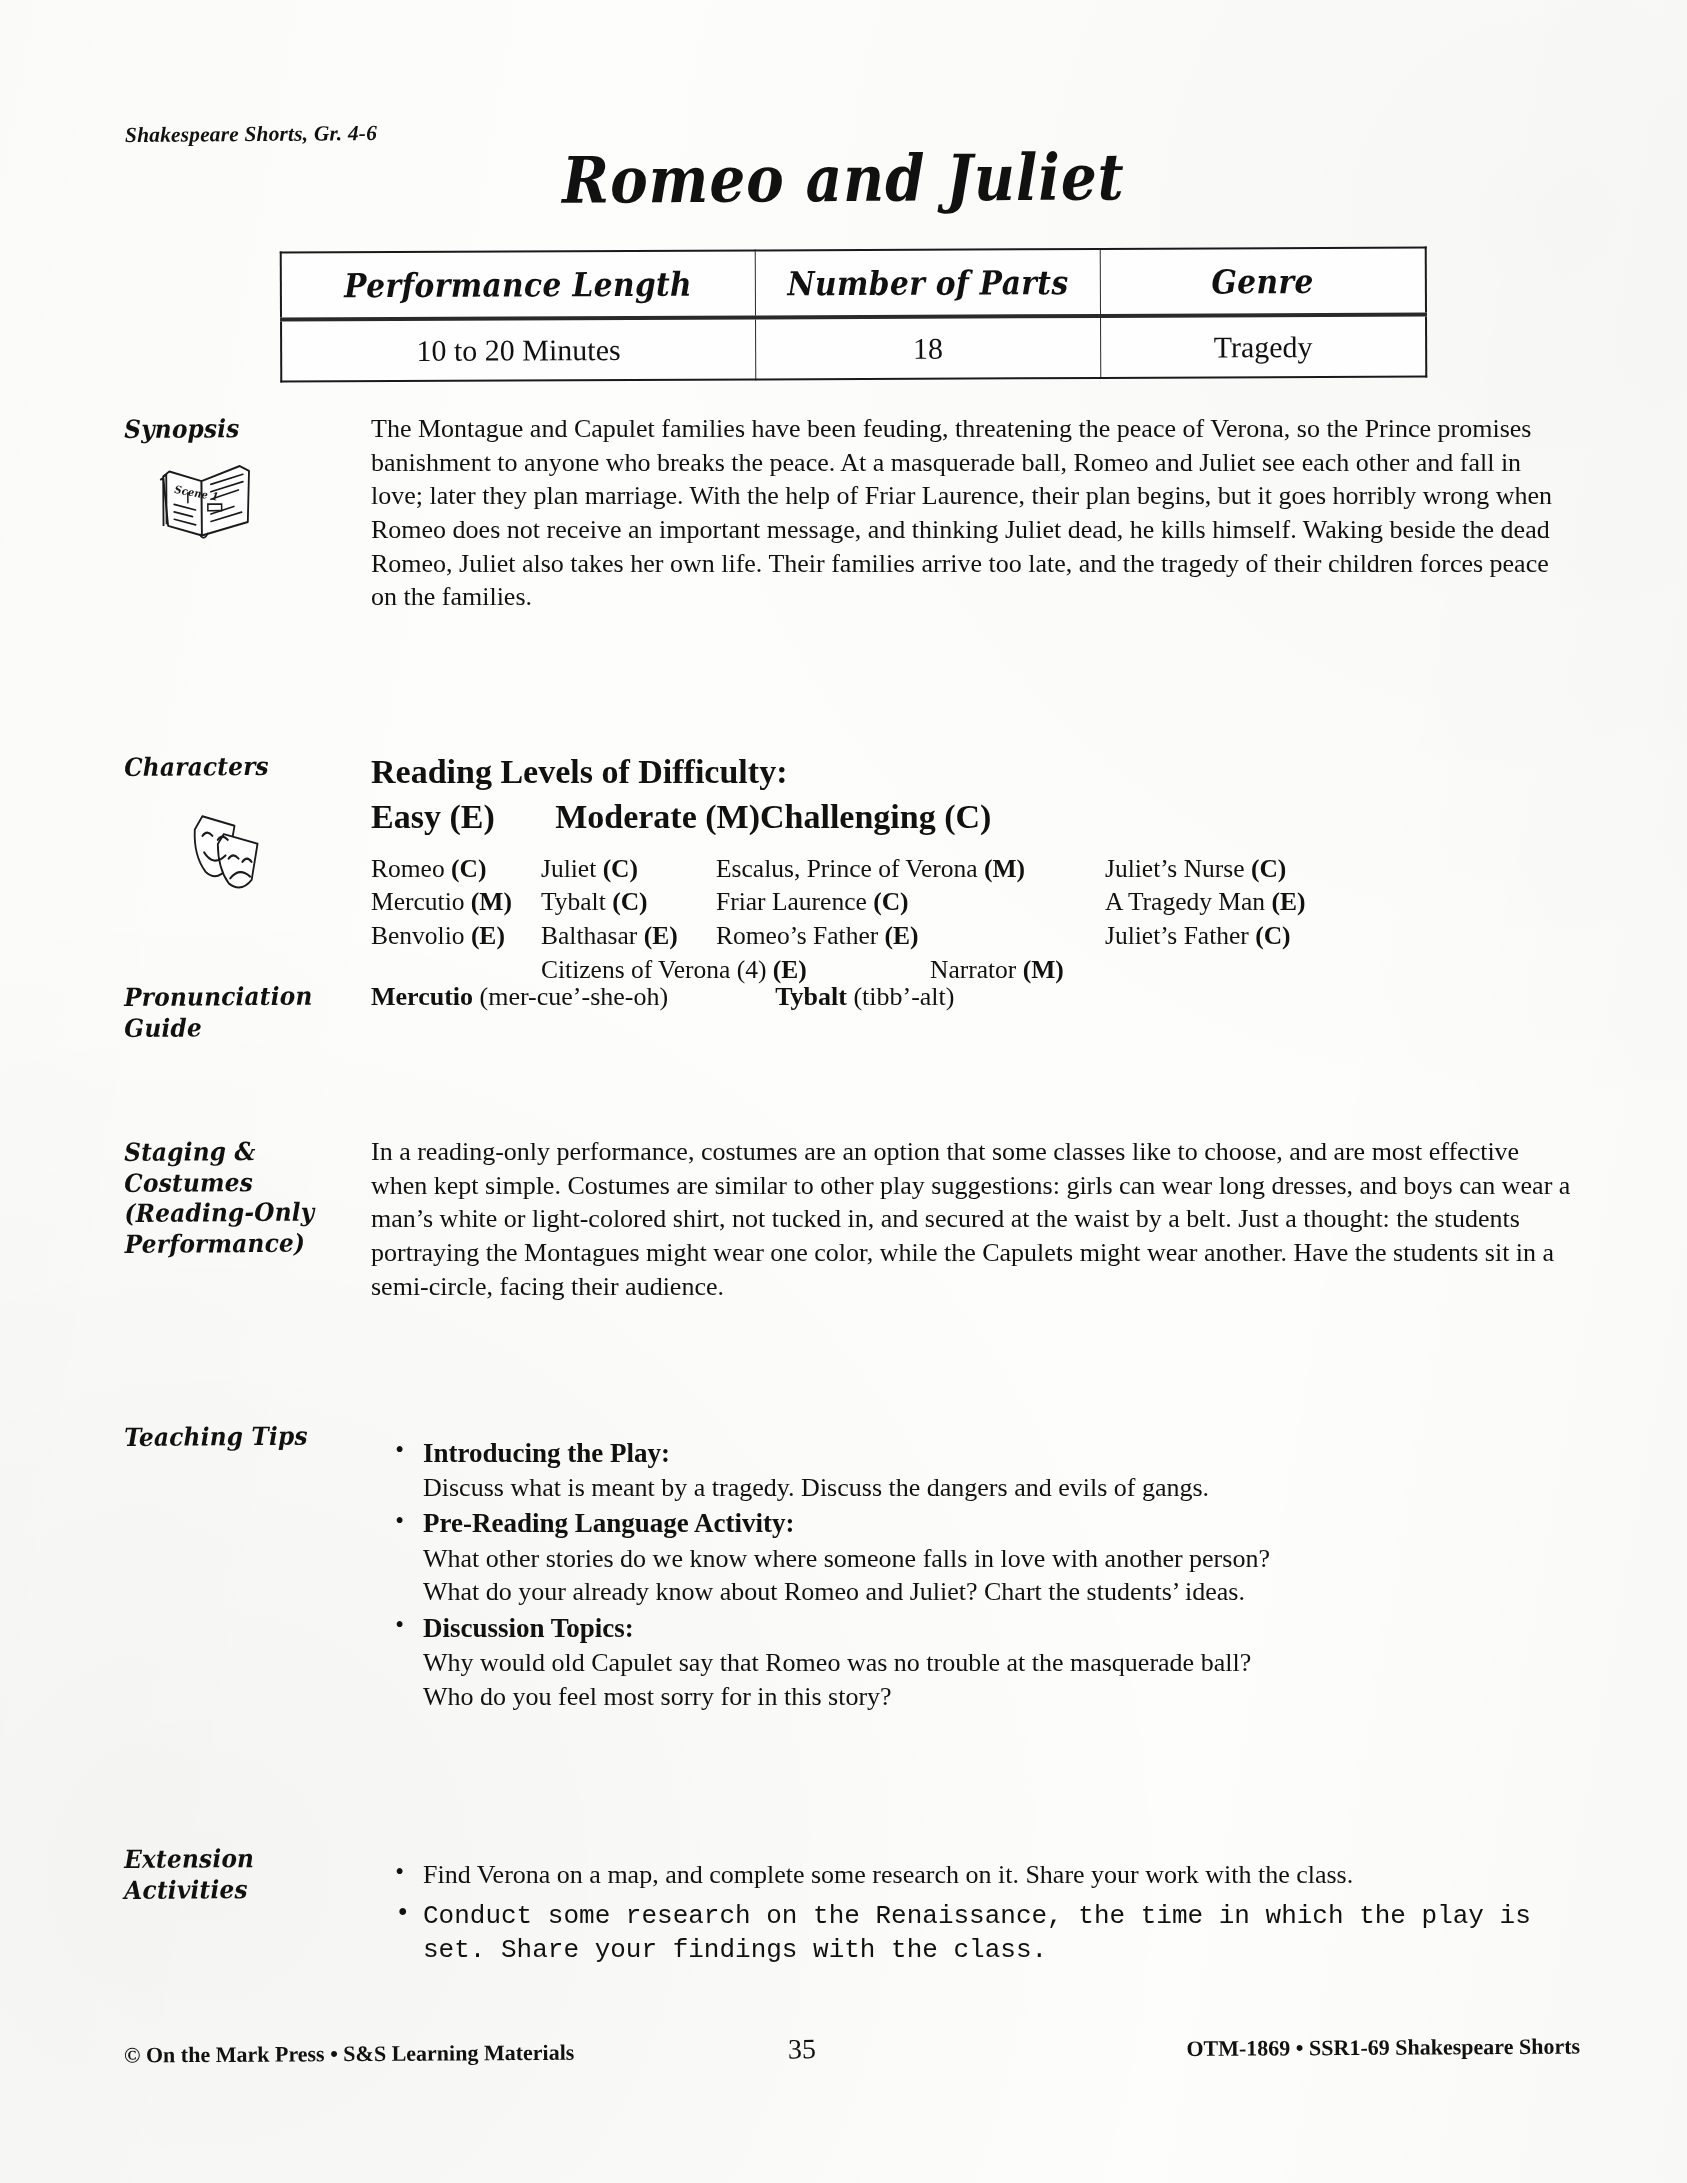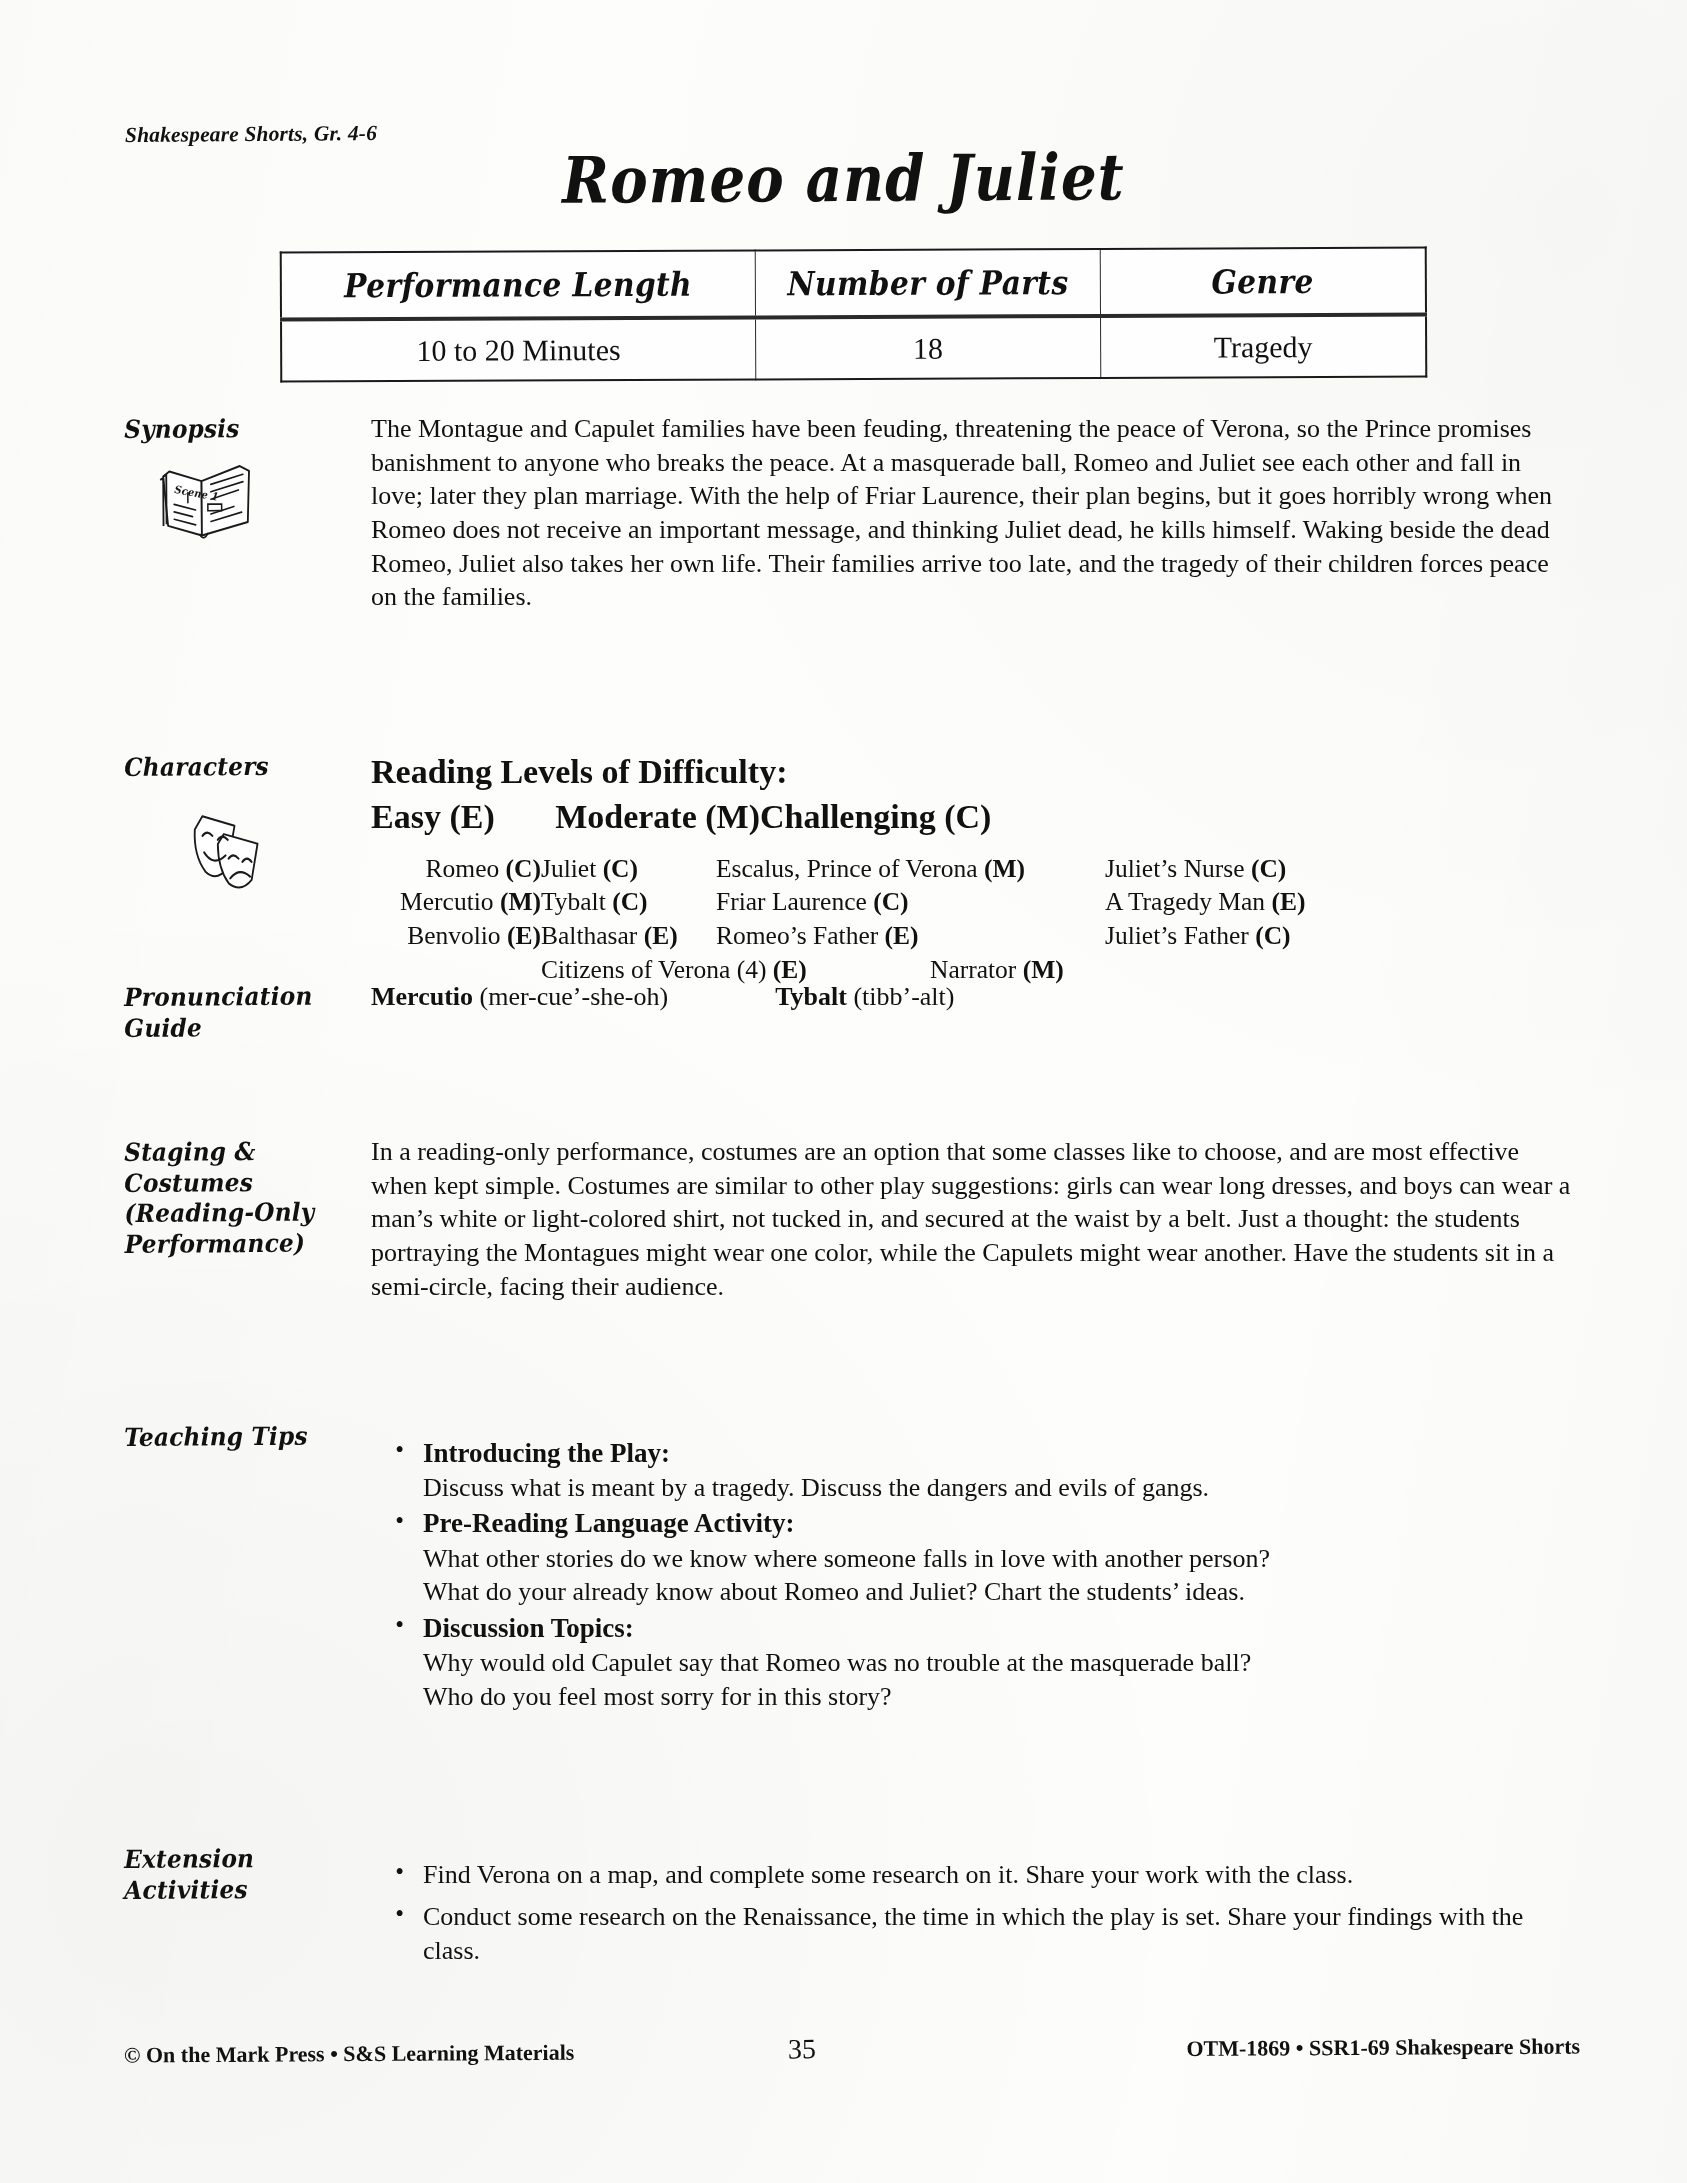--- a/index.html
+++ b/index.html
@@ -149,21 +149,21 @@
   .char-grid {
     margin-top: 13px;
     font-size: 25.5px;
     line-height: 1.32;
   }
   .char-grid .row { white-space: nowrap; }
   .char-grid .c {
     display: inline-block;
     vertical-align: top;
   }
-  .c1 { width: 170px; text-align: right; }
+  .c1 { width: 170px; }
   .c2 { width: 175px; }
   .c3 { width: 389px; }
   .c4 { width: 247px; }
   .char-grid b { font-weight: 700; }
 
   
   .pron {
     font-size: 26px;
     line-height: 1.3;
     white-space: nowrap;
@@ -376,21 +376,21 @@
   <div class="section" style="top:1842px;">
     <div class="side-label">
       <div>Extension</div>
       <div>Activities</div>
     </div>
     <div class="body-col">
       <ul class="tips">
         <li>
           <div class="tip-body">Find Verona on a map, and complete some research on it.  Share your work with the class.</div>
         </li>
-        <li style="margin-top:8.2px;">
+        <li style="margin-top:8.2px;font-family:Liberation Mono, monospace;">
           <div class="tip-body">Conduct some research on the Renaissance, the time in which the play is set.  Share your findings with the class.</div>
         </li>
       </ul>
     </div>
   </div>
 
   <div class="footer">
     <div class="left">© On the Mark Press • S&amp;S Learning Materials</div>
     <div class="mid">35</div>
     <div class="right">OTM-1869 • SSR1-69 Shakespeare Shorts</div>

